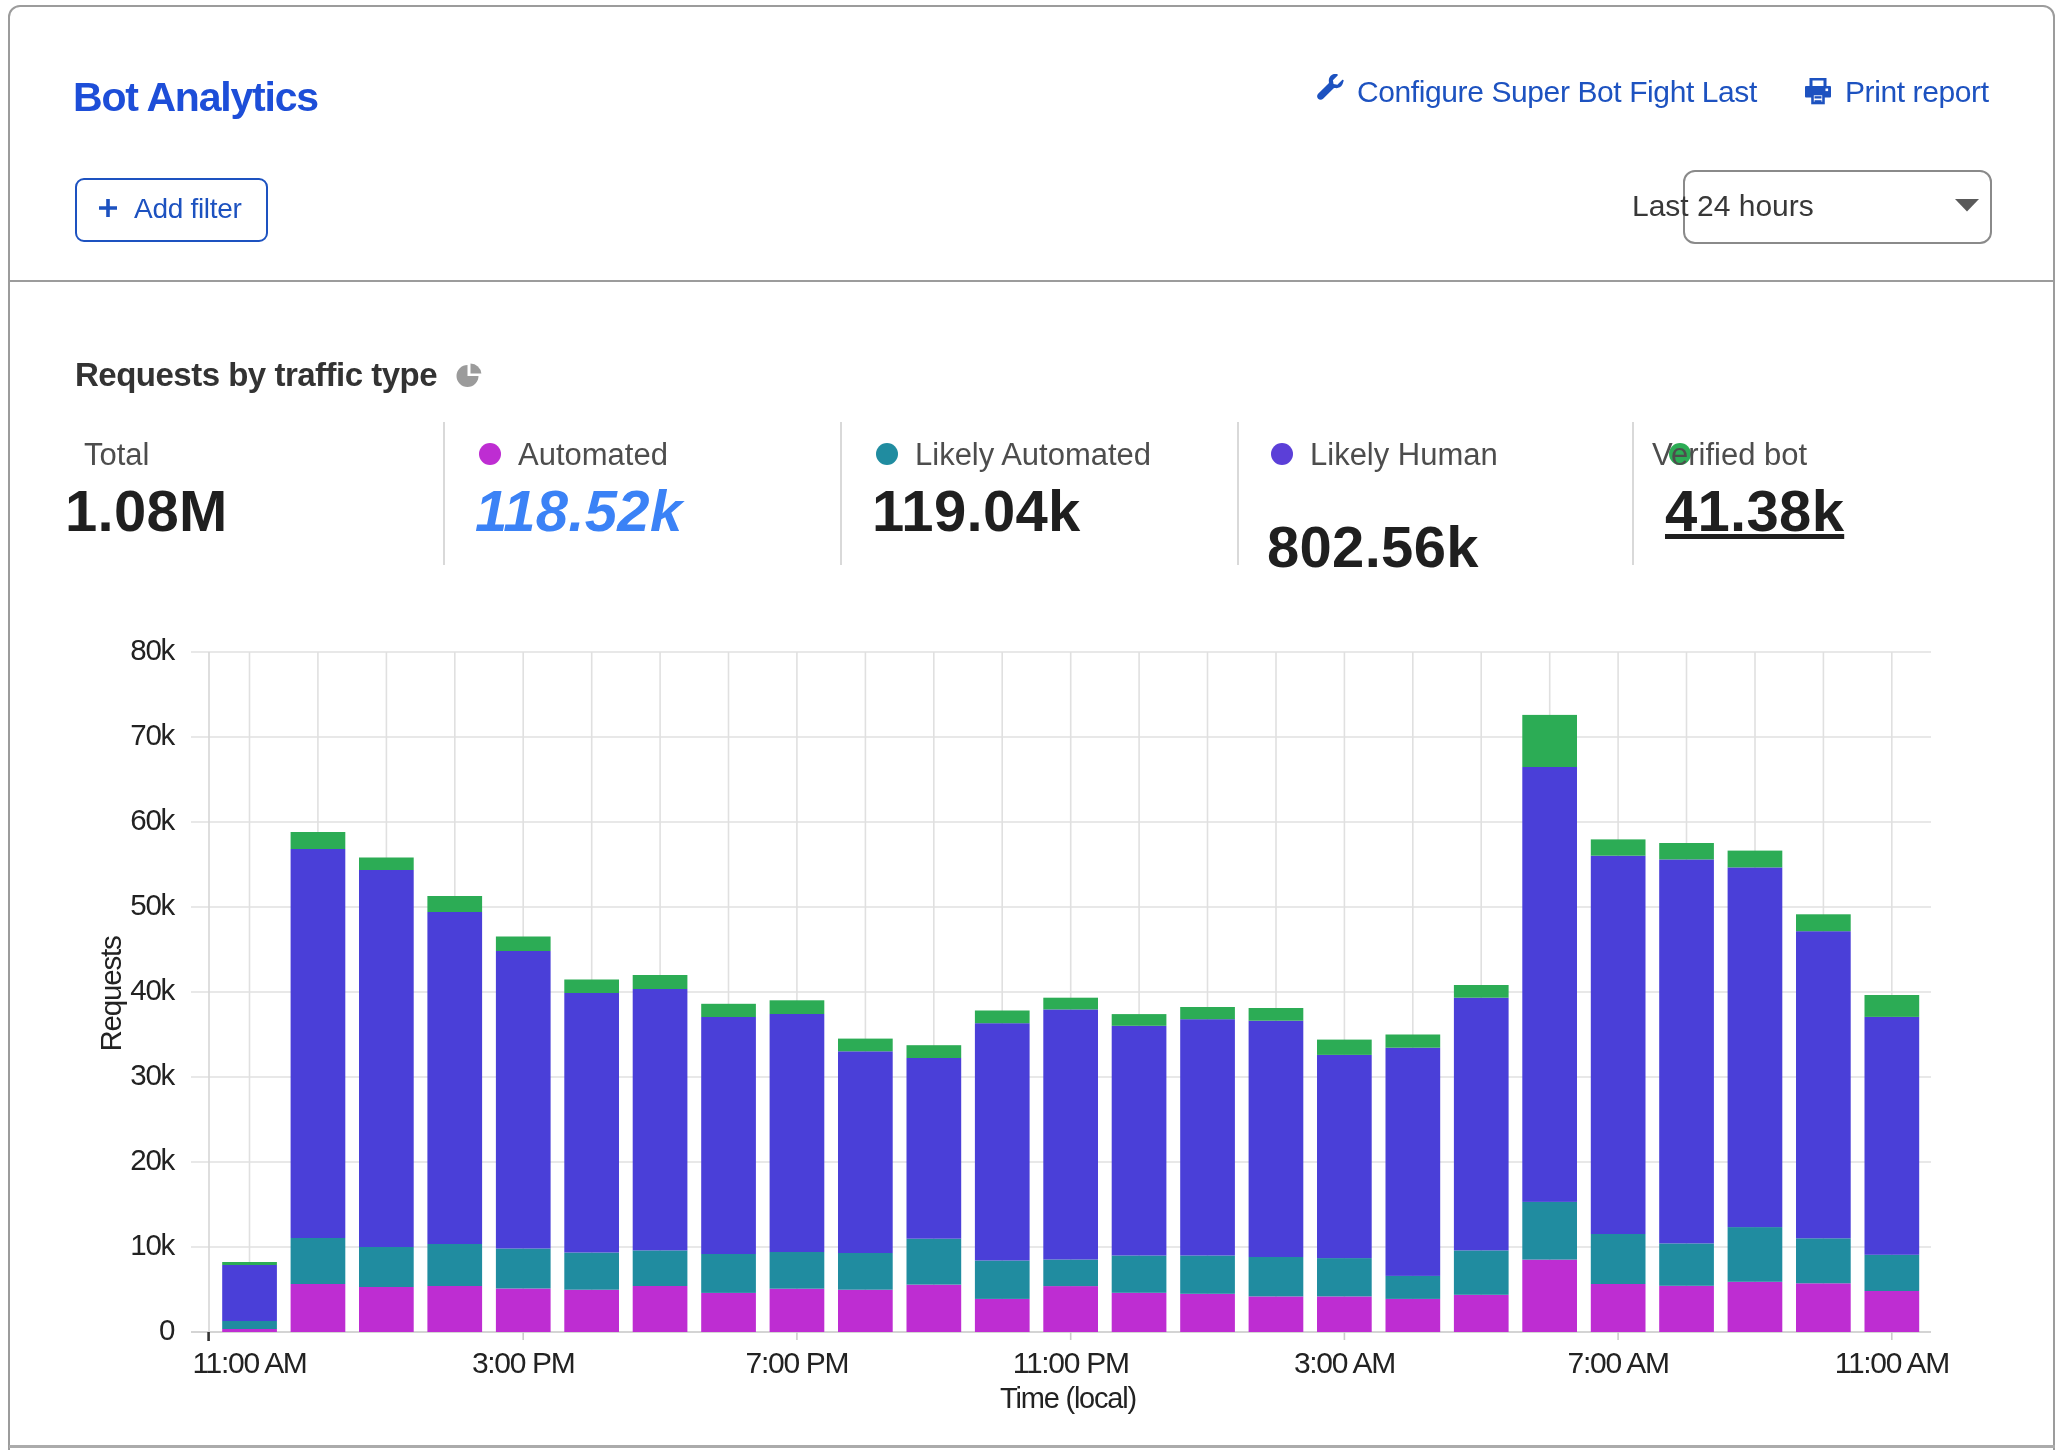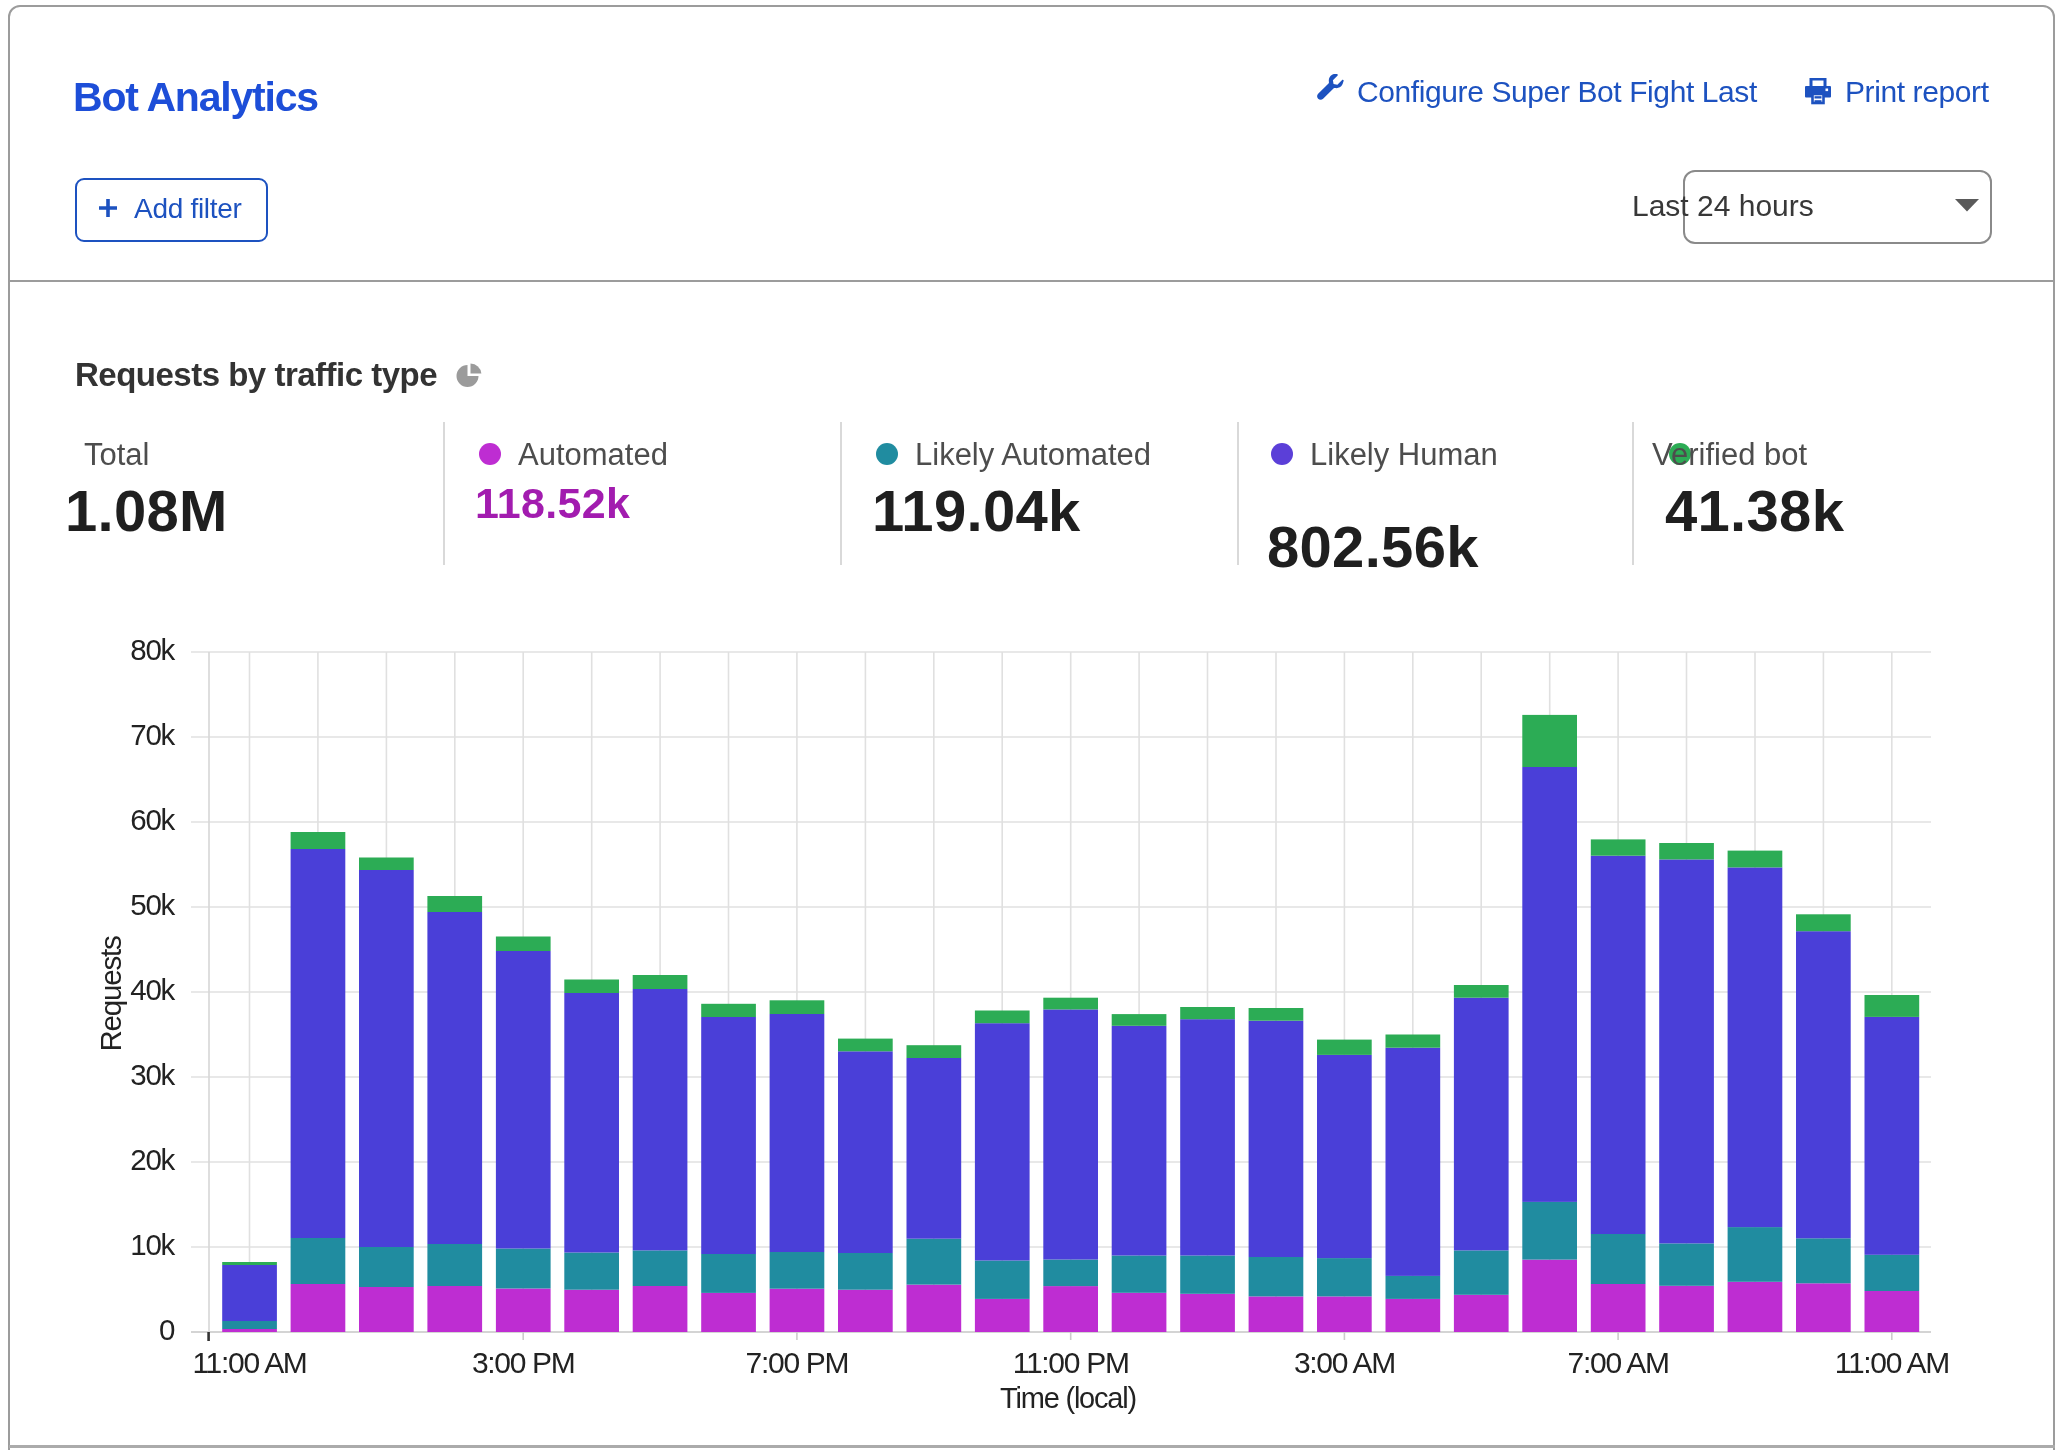--- a/index.html
+++ b/index.html
@@ -41,30 +41,30 @@
 <div class="abs" style="left:75px;top:358px;font-size:33px;font-weight:bold;line-height:1;letter-spacing:-0.5px;color:#333333;">Requests by traffic type</div>
 <svg width="28" height="28" viewBox="0 0 28 28" style="position:absolute;left:455px;top:362px;">
 <path d="M12.5 3 A11 11 0 1 0 23.5 14 L12.5 14 Z" fill="#9b9b9b"></path>
 <path d="M15.5 1.5 A11 11 0 0 1 26.4 11.5 L15.5 11.5 Z" fill="#9b9b9b"></path>
 </svg>
 
 <div style="position:absolute;left:84px;top:438.5px;font-size:31px;line-height:1;color:#4d4d4d;">Total</div>
 <div style="position:absolute;left:65px;top:482px;font-size:58px;line-height:1;font-weight:bold;color:#1f1f1f;letter-spacing:0.3px;">1.08M</div>
 <div style="position:absolute;left:479px;top:442.5px;width:22px;height:22px;border-radius:50%;background:#be2dd2;"></div>
 <div style="position:absolute;left:518px;top:438.5px;font-size:31px;line-height:1;color:#4d4d4d;">Automated</div>
-<div style="position:absolute;left:475px;top:482px;font-size:43px;line-height:1;font-weight:bold;color:#a21caf;letter-spacing:0.3px;">118.52k</div>
+<div style="position:absolute;left:475px;top:482px;font-size:58px;line-height:1;font-weight:bold;color:#3b82f6;letter-spacing:0.3px;font-style:italic;">118.52k</div>
 <div style="position:absolute;left:876px;top:442.5px;width:22px;height:22px;border-radius:50%;background:#208ca0;"></div>
 <div style="position:absolute;left:915px;top:438.5px;font-size:31px;line-height:1;color:#4d4d4d;">Likely Automated</div>
 <div style="position:absolute;left:872px;top:482px;font-size:58px;line-height:1;font-weight:bold;color:#1f1f1f;letter-spacing:0.3px;">119.04k</div>
 <div style="position:absolute;left:1271px;top:442.5px;width:22px;height:22px;border-radius:50%;background:#5b3fd8;"></div>
 <div style="position:absolute;left:1310px;top:438.5px;font-size:31px;line-height:1;color:#4d4d4d;">Likely Human</div>
 <div style="position:absolute;left:1267px;top:482px;font-size:58px;line-height:1;font-weight:bold;color:#1f1f1f;letter-spacing:0.3px;margin-top:36px;">802.56k</div>
 <div style="position:absolute;left:1669px;top:442.5px;width:22px;height:22px;border-radius:50%;background:#2cac55;"></div>
 <div style="position:absolute;left:1652px;top:438.5px;font-size:31px;line-height:1;color:#4d4d4d;">Verified bot</div>
-<div style="position:absolute;left:1665px;top:482px;font-size:58px;line-height:1;font-weight:bold;color:#1f1f1f;letter-spacing:0.3px;">41.38k</div>
+<div style="position:absolute;left:1665px;top:482px;font-size:58px;line-height:1;font-weight:bold;color:#1f1f1f;letter-spacing:0.3px;text-decoration:underline;">41.38k</div>
 <div style="position:absolute;left:443px;top:422px;width:2px;height:143px;background:#d9d9d9;"></div>
 <div style="position:absolute;left:840px;top:422px;width:2px;height:143px;background:#d9d9d9;"></div>
 <div style="position:absolute;left:1237px;top:422px;width:2px;height:143px;background:#d9d9d9;"></div>
 <div style="position:absolute;left:1632px;top:422px;width:2px;height:143px;background:#d9d9d9;"></div>
 
 <svg width="2062" height="1450" viewBox="0 0 2062 1450" style="position:absolute;left:0;top:0;" font-family="Liberation Sans, sans-serif">
 <line x1="191" y1="1332.0" x2="1931.0" y2="1332.0" stroke="#c6c6c6" stroke-width="1.6"></line>
 <text x="174" y="1340.0" font-size="29.5" letter-spacing="-1.3" fill="#222222" text-anchor="end">0</text>
 <line x1="191" y1="1247.0" x2="1931.0" y2="1247.0" stroke="#e0e0e0" stroke-width="1.6"></line>
 <text x="174" y="1255.0" font-size="29.5" letter-spacing="-1.3" fill="#222222" text-anchor="end">10k</text>

